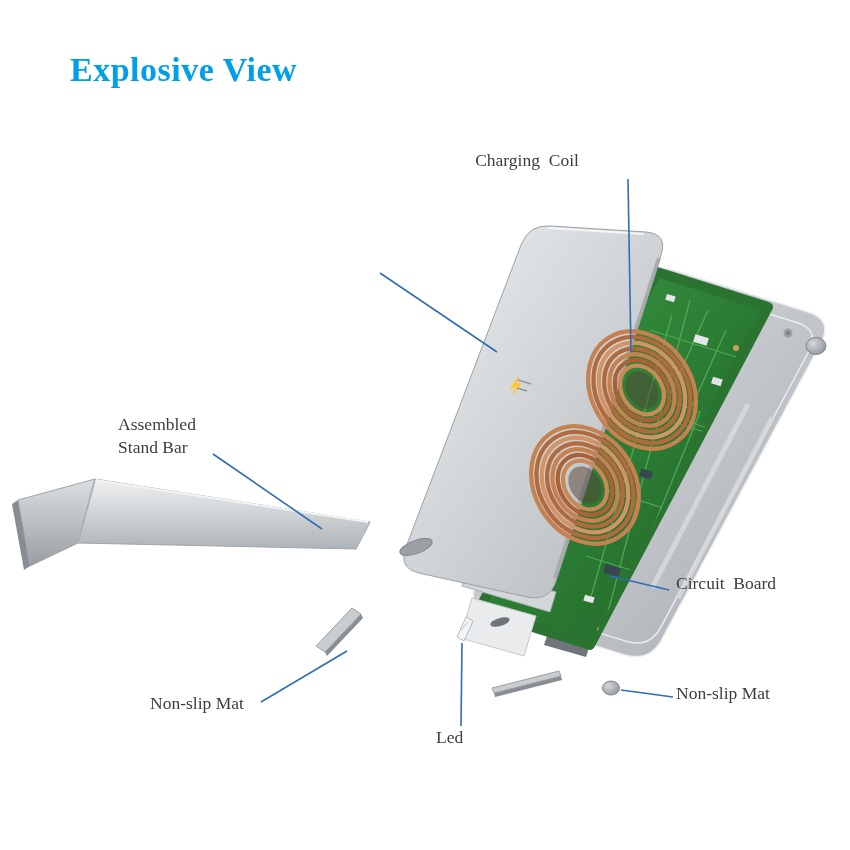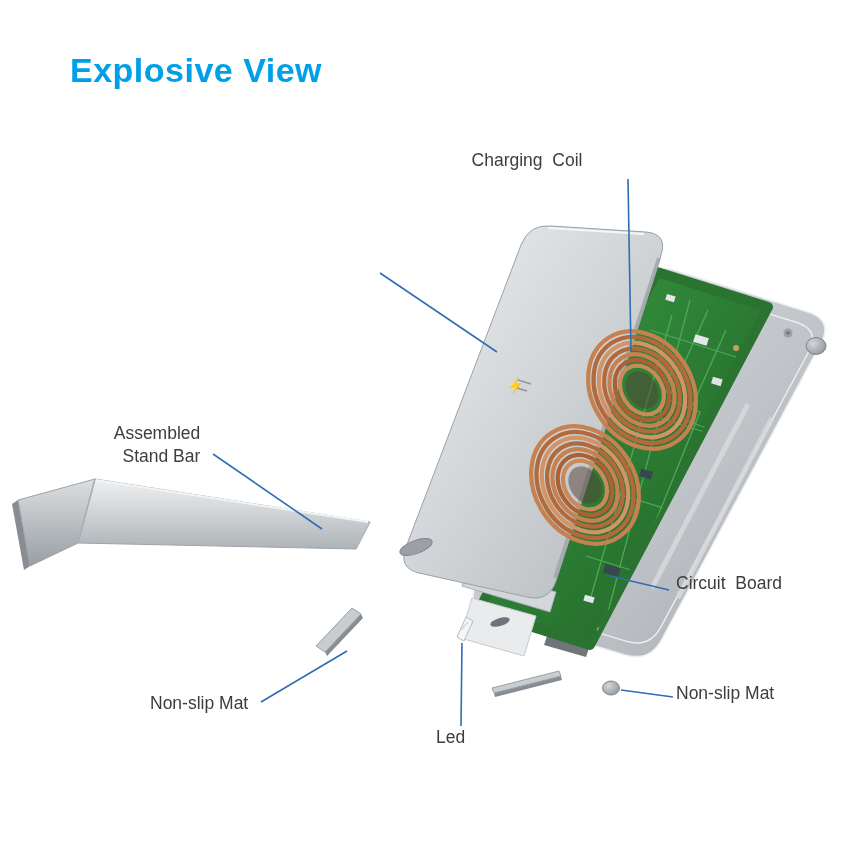--- a/index.html
+++ b/index.html
@@ -2,35 +2,35 @@
 <html style="--accent: #00a0e9; --leader-line: #2f6db4; --label-text: #3d3d3d; --coil-copper: #c07a4e; --pcb-green: #2f7d36; --metal-silver: #c9cdd1; --background: #ffffff;"><head>
 <meta charset="utf-8">
 <style>
   html,body{margin:0;padding:0;}
   body{background:var(--background,#fff);}
   .canvas{
     position:relative;
     width:850px;height:850px;
     background:var(--background,#fff);
     overflow:hidden;
-    font-family:Liberation Sans, sans-serif;
+    font-family:Liberation Serif, serif;
   }
   .scene{position:absolute;left:0;top:0;}
   .page-title{
     position:absolute;left:70px;top:28px;
     font-size:34px;font-weight:bold;letter-spacing:.5px;
     color:var(--accent,#00a0e9);
   }
   .label{
     position:absolute;
     font-size:17.5px;line-height:1.32;
     color:var(--label-text,#3d3d3d);
     white-space:pre-wrap;
   }
-  .label.centered{transform:translateX(-50%);text-align:right;}
+  .label.centered{transform:translateX(-50%);text-align:left;}
   .leader{stroke:var(--leader-line,#2f6db4);stroke-width:1.6;fill:none;}
 </style>
 </head>
 <body>
 
 <div class="canvas">
 
   <h1 class="page-title">Explosive View</h1>
 
   <svg class="scene" width="850" height="850" viewBox="0 0 850 850">
@@ -186,20 +186,20 @@
       <line class="leader" x1="380" y1="273" x2="497" y2="352"></line>
       <line class="leader" x1="213" y1="454" x2="322" y2="529"></line>
       <line class="leader" x1="669" y1="590" x2="610" y2="576"></line>
       <line class="leader" x1="261" y1="702" x2="347" y2="651"></line>
       <line class="leader" x1="461" y1="726" x2="462" y2="643"></line>
       <line class="leader" x1="673" y1="697" x2="621" y2="690"></line>
     </g>
   </svg>
 
   <div class="label centered" style="left:527px;top:149px;">Charging  Coil</div>
-  <div class="label centered" style="left:157px;top:422px;">Assembled
+  <div class="label centered" style="left:157px;top:413px;">Assembled
 Stand Bar</div>
   <div class="label" style="left:676px;top:572px;">Circuit  Board</div>
   <div class="label" style="left:150px;top:692px;">Non-slip Mat</div>
   <div class="label" style="left:436px;top:726px;">Led</div>
   <div class="label" style="left:676px;top:682px;">Non-slip Mat</div>
 
 </div>
 
 </body></html>

